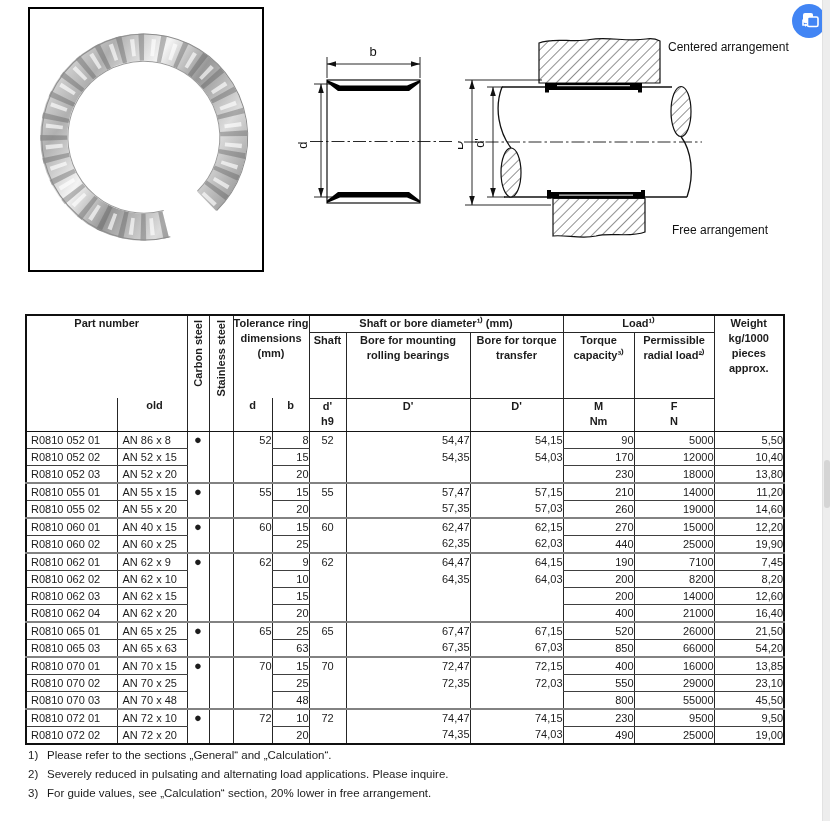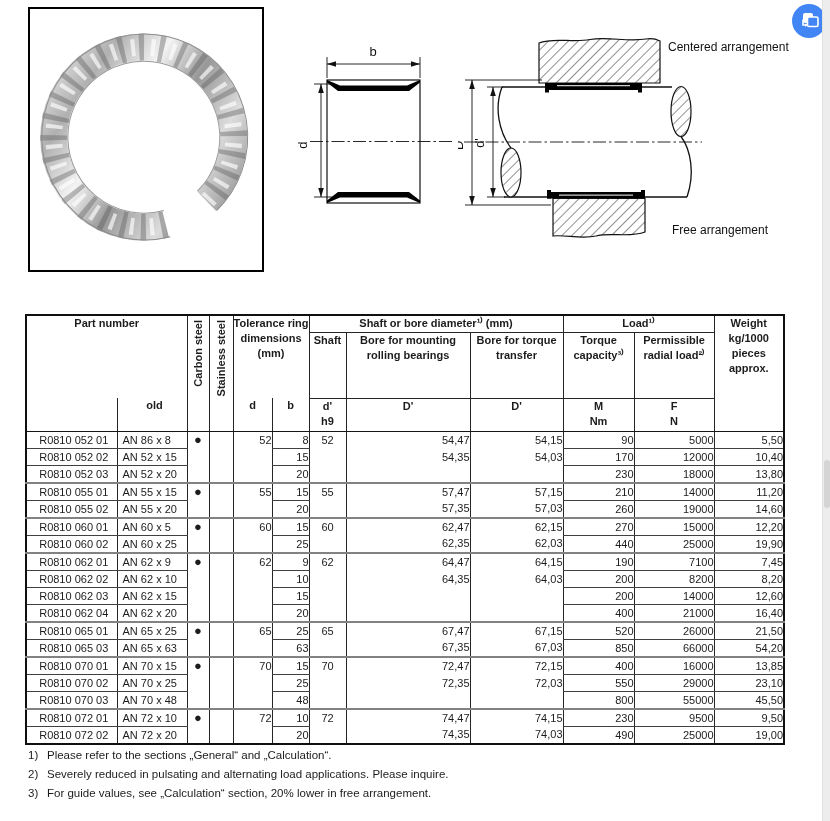--- a/index.html
+++ b/index.html
@@ -60,21 +60,21 @@
   .pr8{padding-right:8px;} .pr10{padding-right:10px;} .pl5{padding-left:5px;}
 
   .spec tbody td {
     height:17px; line-height:16px; vertical-align:middle;
     white-space:nowrap; overflow:hidden;
   }
   .spec tbody td.rb { border-bottom:1px solid #404040; }
   .spec tbody tr.gend td { border-bottom:2px solid #828282; }
   .spec tbody tr.rlast td { border-bottom:none; }
   td.dot { font-size:13px; line-height:17px; text-align:center; }
-  td.c-pn { padding-left:4px;text-align:center; } td.c-old { padding-left:5px; }
+  td.c-pn { padding-left:4px; } td.c-old { padding-left:5px; }
 
   
   .footnotes { position:absolute; left:28px; top:746px; width:710px; font-size:11.5px; color:#1c1c1c; }
   .fn { display:flex; line-height:19px; }
   .fn-m { width:19px; flex:none; }
 </style>
 </head>
 <body>
 
 <div id="page">
@@ -314,21 +314,21 @@
           <td class="rb ar pr5">20</td>
           <td class="grp ac"></td>
           <td class="grp ar pr6">57,35</td>
           <td class="grp ar pr6">57,03</td>
           <td class="rb ar pr10">260</td>
           <td class="rb ar pr8">19000</td>
           <td class="rb ar pr6">14,60</td>
         </tr>
         <tr>
           <td class="c-pn rb al">R0810 060 01</td>
-          <td class="c-old rb al">AN 60 x 5</td>
+          <td class="c-old rb al">AN 40 x 15</td>
           <td class="dot grp">●</td>
           <td class="grp"></td>
           <td class="grp ar pr4">60</td>
           <td class="rb ar pr5">15</td>
           <td class="grp ac">60</td>
           <td class="grp ar pr6">62,47</td>
           <td class="grp ar pr6">62,15</td>
           <td class="rb ar pr10">270</td>
           <td class="rb ar pr8">15000</td>
           <td class="rb ar pr6">12,20</td>

